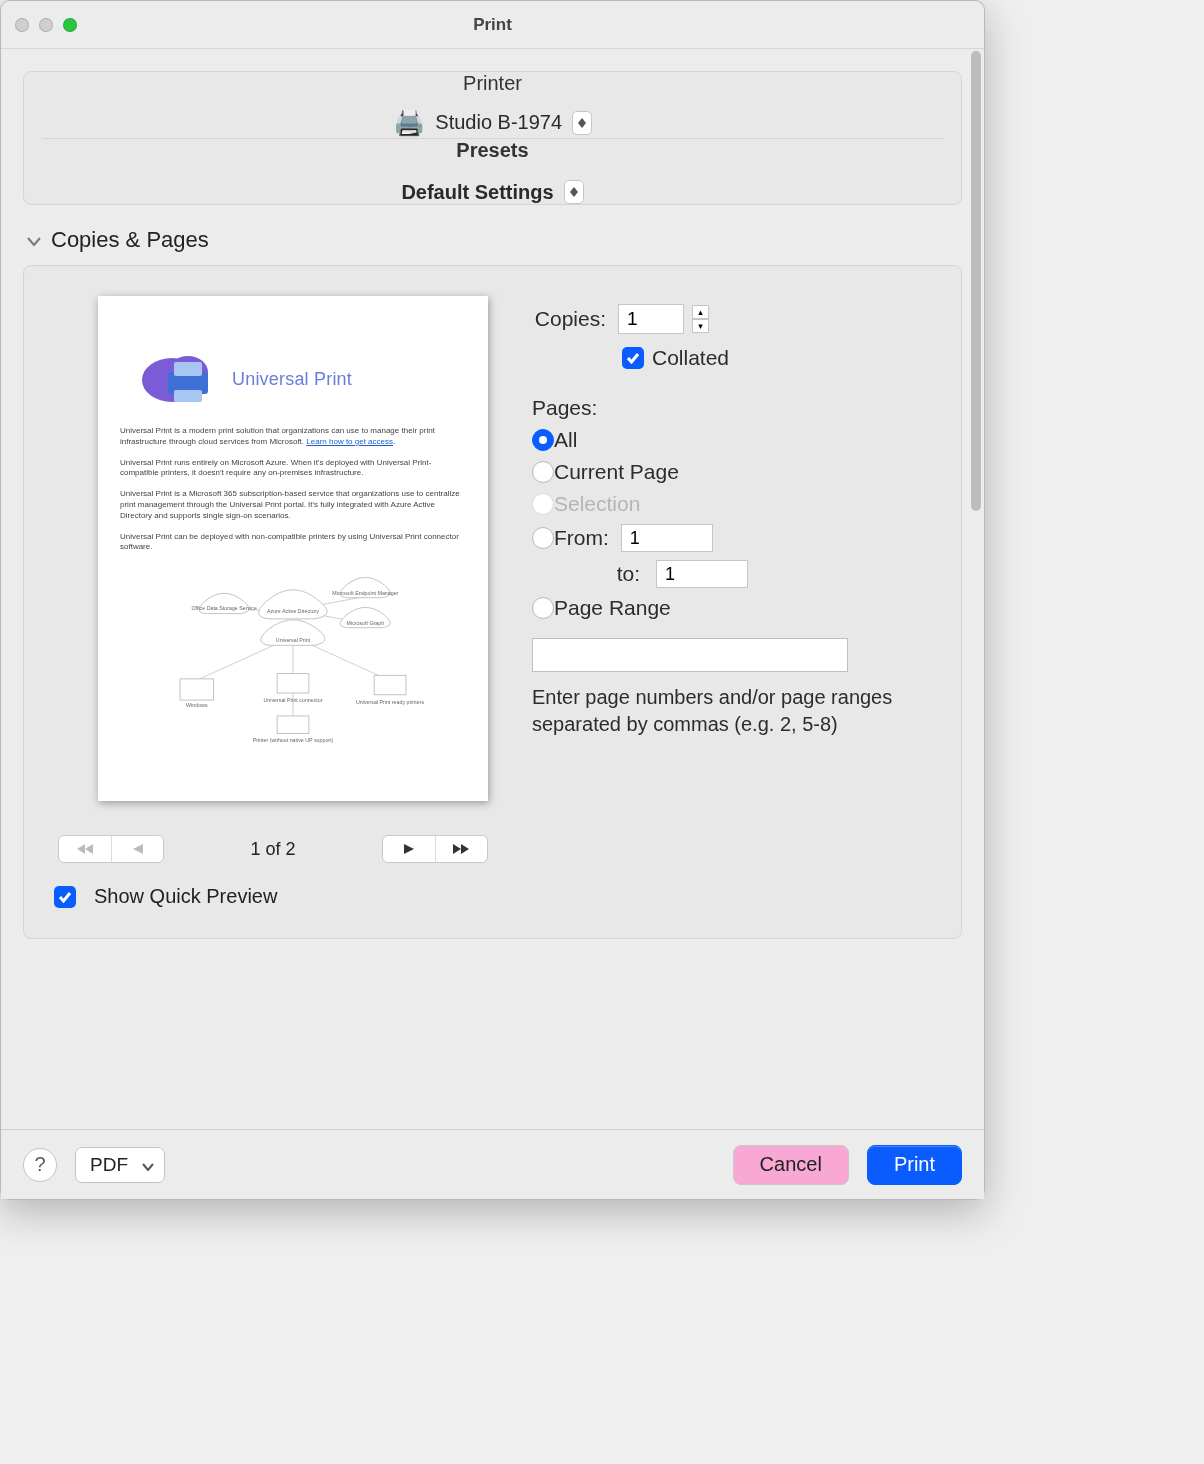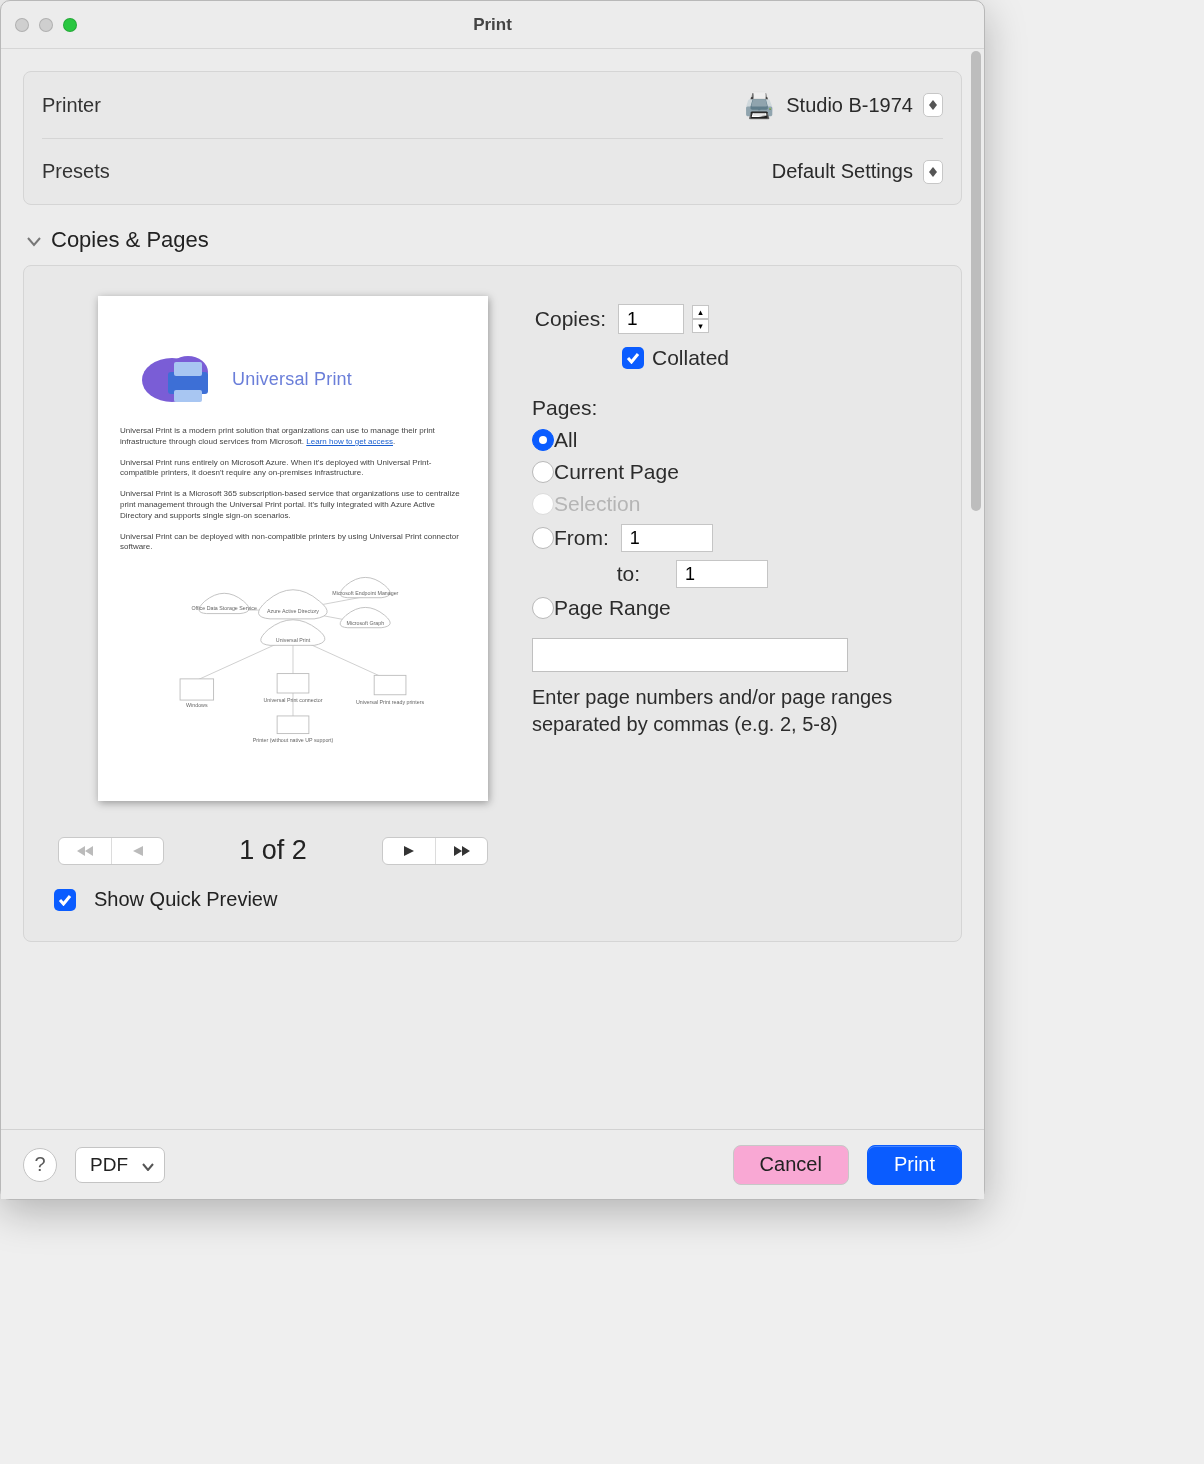--- a/index.html
+++ b/index.html
@@ -54,22 +54,23 @@
   .panel {
     background: #e8e8e8;
     border: 1px solid #d5d5d5;
     border-radius: 8px;
   }
   .panel.top { padding: 0 18px; }
   .row {
     display: flex; align-items: center; justify-content: space-between;
     min-height: 66px;
     font-size: 20px;
-  }
-  .row + .row { border-top: 1px solid #d5d5d5; }
+    flex-direction: column;
+  }
+  .row + .row { border-top: 1px solid #d5d5d5; font-weight: bold; }
   .row-label { color: #333; }
   .row-value { display: flex; align-items: center; gap: 10px; color: #2a2a2a; }
   .updown {
     width: 20px; height: 24px; display: inline-flex; flex-direction: column;
     justify-content: center; align-items: center;
     border: 1px solid #c7c7c7; border-radius: 5px; background: #fff;
   }
   .updown svg { display:block; }
   .printer-icon { font-size: 26px; }
 
@@ -93,21 +94,21 @@
     width: 100%; height: 200px;
     display:flex; align-items:center; justify-content:center;
   }
 
   .pager { display:flex; align-items:center; justify-content: space-between; width: 430px; margin-top: 34px; }
   .pager .btns {
     display:flex; border: 1px solid #c9c9c9; border-radius: 6px; overflow:hidden; background: #fff;
   }
   .pager .pb { width: 52px; height: 26px; display:flex; align-items:center; justify-content:center; }
   .pager .pb + .pb { border-left: 1px solid #dcdcdc; }
-  .pager .count { font-size: 27px; }
+  .pager .count { font-size: 18px; }
   .quick { display:flex; align-items:center; gap:10px; align-self:flex-start; margin: 22px 0 0 6px; font-size: 20px; }
 
   .form-col { flex: 1 1 auto; font-size: 21px; color: #2c2c2c; }
   .fr { display:flex; align-items:center; margin-bottom: 12px; }
   .fr .lab { width: 100px; text-align: left; }
   .copies-input {
     width: 66px; height: 30px; border: 1px solid #c5c5c5; background:#fff; font-size: 19px;
     padding: 2px 8px; margin-right: 8px;
   }
   .stepper { width: 17px; display:flex; flex-direction:column; }
@@ -129,21 +130,21 @@
   .disabled { color:#b5b5b5; }
   .range-in { width:92px; height:28px; border:1px solid #c5c5c5; background:#fff; padding:2px 8px; font-size:18px; }
   .pr-in { width:316px; height:34px; border:1px solid #c0c0c0; background:#fff; margin:10px 0 12px 0; }
   .hint { font-size: 20px; line-height:1.35; color:#2c2c2c; }
   .fr.copies { margin-top: 8px; margin-left: -14px; }
   .fr.copies .lab { width: 100px; text-align: right; padding-right: 12px; }
   .indent-check { margin-left: 90px; margin-bottom: 26px; }
   .pages-lab { margin-bottom: 8px; }
   .opt-indent { margin-left: 0; }
   .from-line { display:flex; align-items:center; gap:12px; }
-  .from-line .l2 { width: 74px; text-align:right; margin-right: 24px; }
+  .from-line .l2 { width: 74px; text-align:right; margin-right: 4px; }
 
   .panel.ds { margin-top: 22px; padding: 0 18px; }
   .ds .row { min-height: 54px; }
 
   .footer {
     height: 70px; border-top: 1px solid #d2d2d2; background:#ececec;
     display:flex; align-items:center; padding: 0 22px; gap: 18px;
   }
   .help {
     width:34px; height:34px; border-radius:50%; border:1px solid #c4c4c4; background:#fff;

